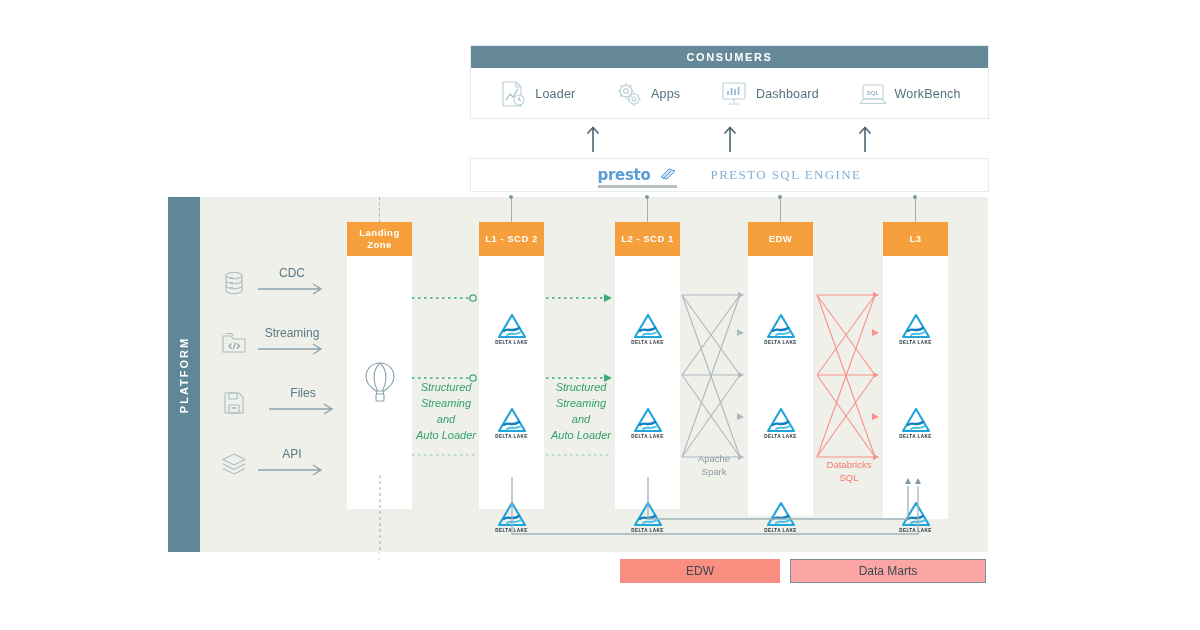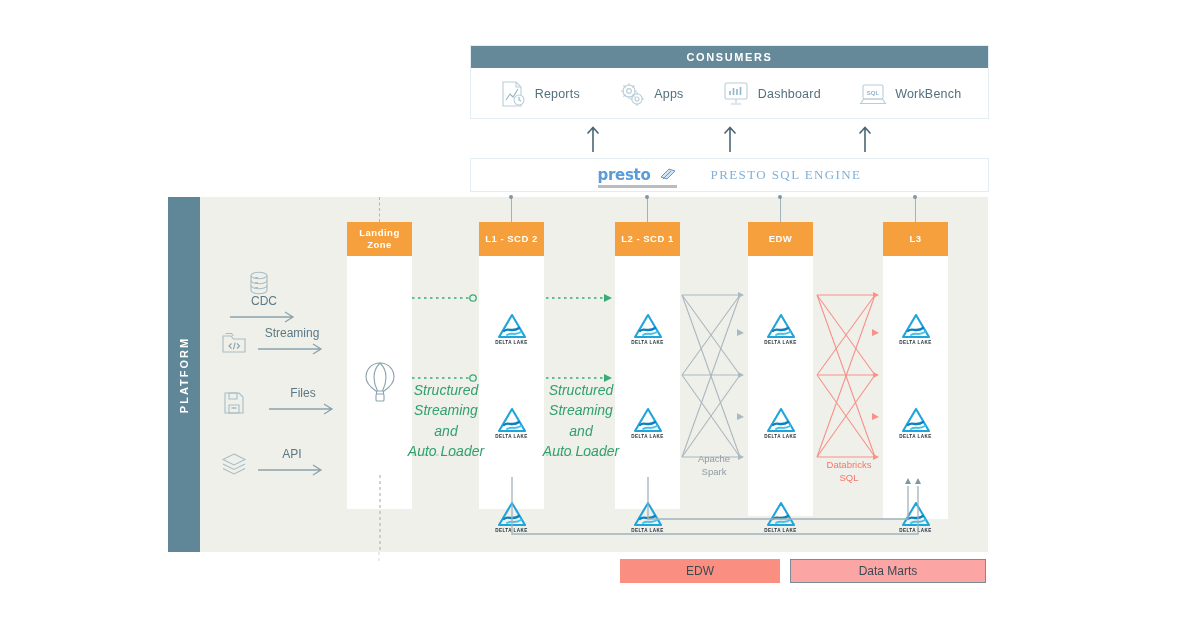--- a/index.html
+++ b/index.html
@@ -111,21 +111,21 @@
   
   .delta { width: 46px; height: 38px; display: flex; flex-direction: column;
            align-items: center; justify-content: center; }
   .delta-name {
     font-size: 4.6px; font-weight: bold; color: #1b2a33;
     letter-spacing: .45px; margin-top: 1px;
   }
 
   
   .stream-label {
-    position: absolute; text-align: center; font-size: 14px;
+    position: absolute; text-align: center; font-size: 11px;
     color: #32a06e; line-height: 1.45; width: 80px;
     font-style: italic;
   }
 
   
   .engine-label {
     position: absolute; text-align: center; font-size: 9.5px;
     line-height: 1.4; width: 72px;
   }
   .engine-label.spark { color: #8d9ba3; }
@@ -152,21 +152,21 @@
       <div class="consumer-item">
         <span class="consumer-ico">
           <svg viewBox="0 0 30 28" width="30" height="28" fill="none" stroke="#b9ced8" stroke-width="1.1">
             <path d="M5 2 h13 l5 5 v19 H5 Z"></path>
             <path d="M18 2 v5 h5"></path>
             <polyline points="8,20 12,14 15,17 20,9" stroke="#8fb6c9"></polyline>
             <circle cx="21" cy="20" r="5" fill="#fff" stroke="#b9ced8"></circle>
             <path d="M21 17 v3 l2 1" stroke="#8fb6c9"></path>
           </svg>
         </span>
-        <span class="consumer-label">Reports</span>
+        <span class="consumer-label">Loader</span>
       </div>
 
       <div class="consumer-item">
         <span class="consumer-ico">
           <svg viewBox="0 0 30 28" width="30" height="28" fill="none" stroke="#b9ced8" stroke-width="1.1">
             <circle cx="12" cy="11" r="6"></circle>
               <circle cx="12" cy="11" r="2.4"></circle>
             <g stroke-linecap="round">
               <path d="M12 3.5v2M12 16.5v2M4.5 11h2M17.5 11h2M6.7 5.7l1.4 1.4M15.9 14.9l1.4 1.4M17.3 5.7l-1.4 1.4M8.1 14.9l-1.4 1.4"></path>
             </g>
@@ -236,21 +236,21 @@
     </div>
     <span id="presto-engine-text">PRESTO SQL ENGINE</span>
   </div>
 
   <div class="abs" id="platform">
 
     <div id="platform-strip">
       <span id="platform-strip-label">PLATFORM</span>
     </div>
 
-    <div class="source-row" style="left:52px; top:72px;flex-direction:column;">
+    <div class="source-row" style="left:52px; top:72px;">
       <span class="source-ico">
         <svg viewBox="0 0 28 28" width="28" height="28" fill="none" stroke="#a8bcc4" stroke-width="1.1">
           <ellipse cx="14" cy="6.5" rx="8" ry="3.2"></ellipse>
           <path d="M6 6.5v15c0 1.8 3.6 3.2 8 3.2s8-1.4 8-3.2v-15"></path>
           <path d="M6 11.5c0 1.8 3.6 3.2 8 3.2s8-1.4 8-3.2M6 16.5c0 1.8 3.6 3.2 8 3.2s8-1.4 8-3.2"></path>
           <path d="M10 8.5h3M10 13.5h3M10 18.5h3" stroke-width="1"></path>
         </svg>
       </span>
       <span class="source-arrow-wrap">
         <span class="source-label">CDC</span>

